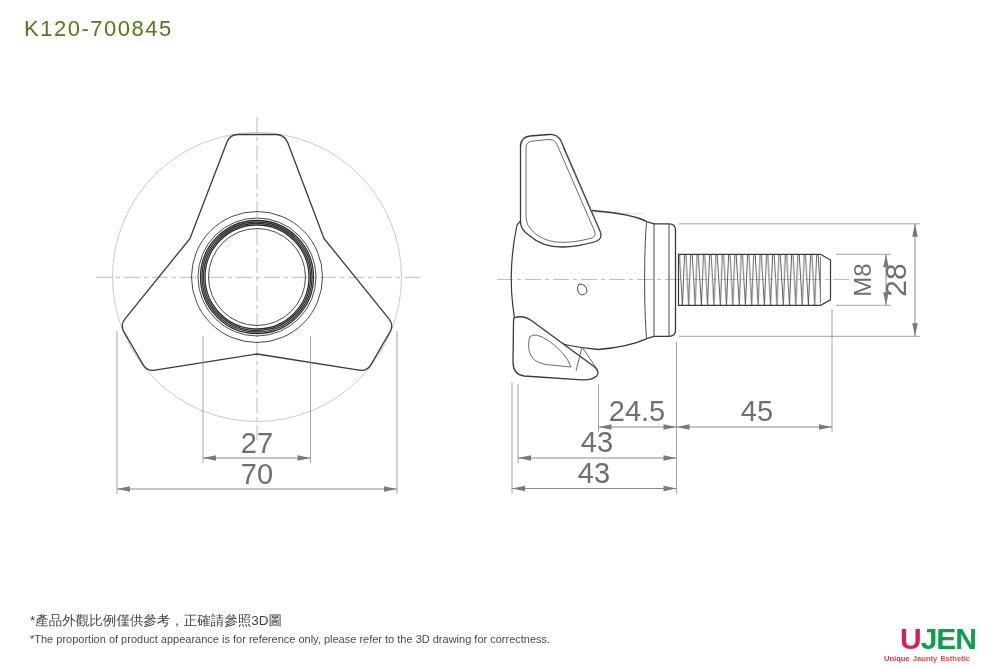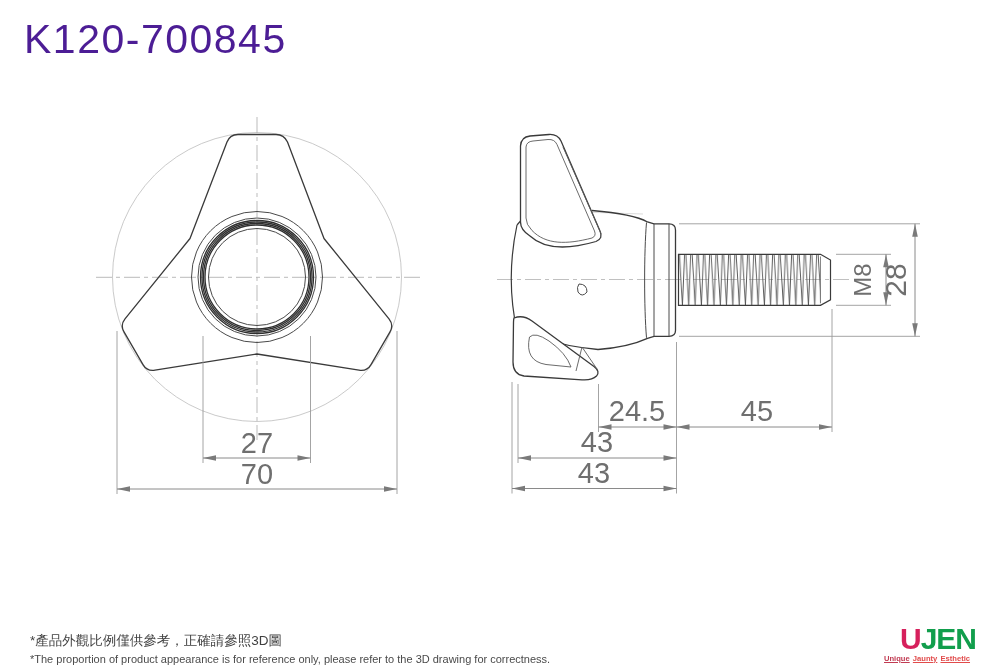--- a/index.html
+++ b/index.html
@@ -1,32 +1,32 @@
 <!DOCTYPE html>
 <html><head>
 <meta charset="utf-8">
 <style>
   html,body{margin:0;padding:0;background:#ffffff;}
   #stage{position:relative;width:1001px;height:667px;background:#fff;overflow:hidden;
          font-family:"Liberation Sans", sans-serif;}
   #drawing{position:absolute;left:0;top:0;}
-  .page-title{position:absolute;left:24px;top:16px;font-size:41px;color:#4c1d95;
+  .page-title{position:absolute;left:24px;top:16px;font-size:22px;color:#4d7c0f;
               letter-spacing:1.5px;font-weight:400;}
   svg text{font-family:"Liberation Sans", sans-serif;fill:#6f6f6f;}
   .dim-txt{font-size:29px;}
   .dim-txt-sm{font-size:24px;}
   .dim-txt-lg{font-size:30px;}
-  .footer{position:absolute;left:30px;top:632px;color:#3f3f3f;}
+  .footer{position:absolute;left:30px;top:612px;color:#3f3f3f;}
   .footer .zh{font-size:13.5px;margin:0 0 3px 0;}
   .footer .en{font-size:11px;margin:0;color:#4a4a4a;}
   .logo{position:absolute;left:884px;top:624px;width:108px;text-align:center;line-height:1;}
   .logo .word{font-size:30px;font-weight:bold;letter-spacing:-1px;}
   .logo .tagline{font-size:7.6px;font-weight:bold;margin-top:1px;white-space:nowrap;
                  letter-spacing:0px;}
-  .tagline span{margin-right:1px;text-decoration:underline;}
+  .tagline span{margin-right:1px;}
 </style>
 </head>
 <body>
 
 <div id="stage">
 
   <div class="page-title">K120-700845</div>
 
   <svg id="drawing" width="1001" height="667" viewBox="0 0 1001 667">
     <defs>

